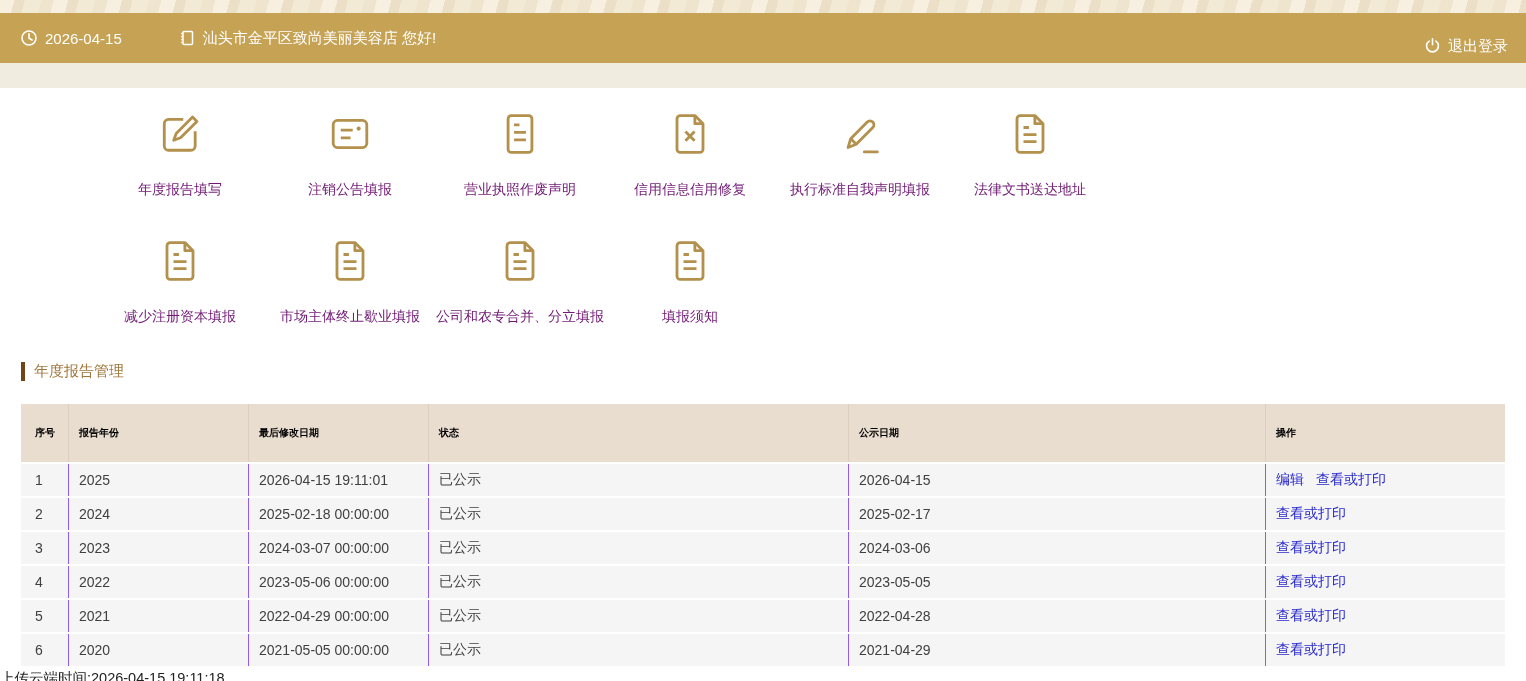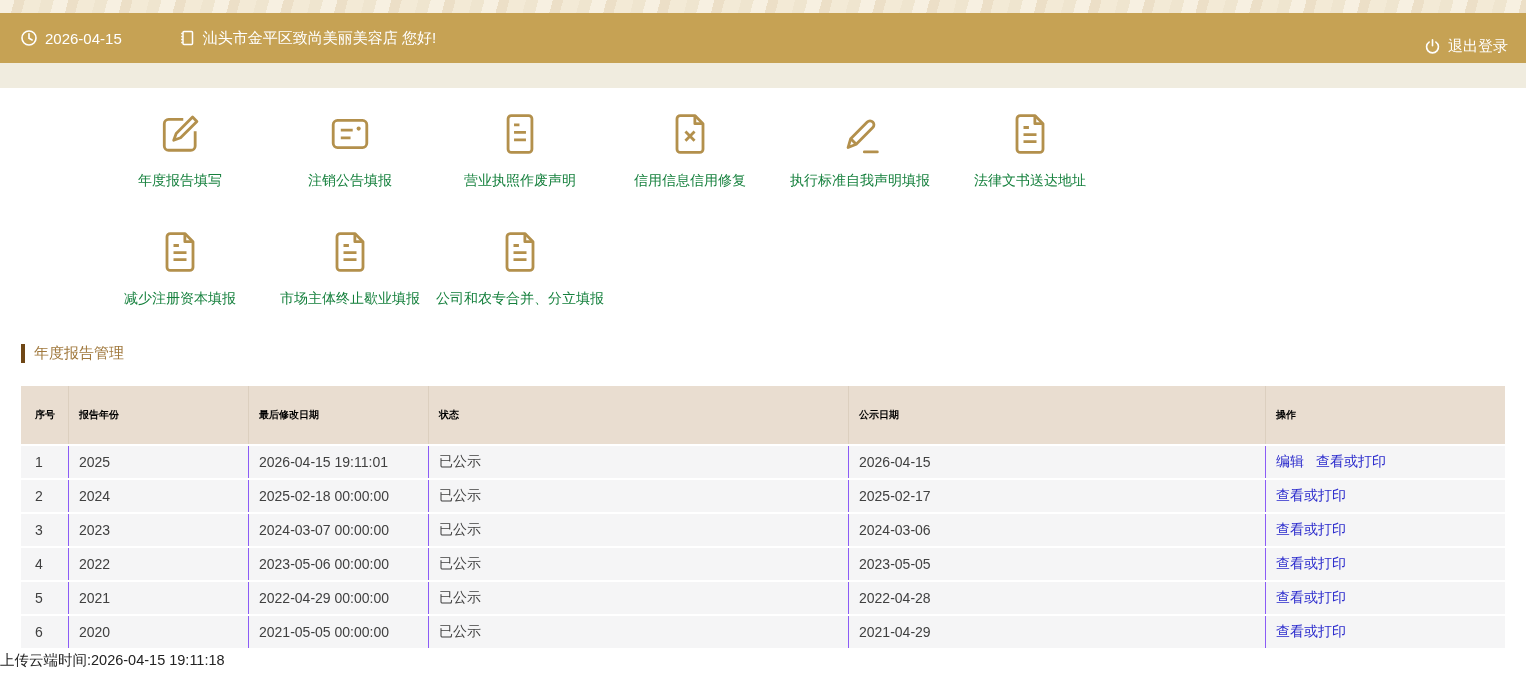--- a/index.html
+++ b/index.html
@@ -11,33 +11,33 @@
     background:#f4ecdb;
     background-image:repeating-linear-gradient(105deg,#f7f0e1 0 14px,#ecdfc7 14px 24px,#f3ead6 24px 40px,#efe5cf 40px 52px);
   }
 
   
   .topbar { height:50px; width:100%; background:#c6a254; color:#ffffff;
     display:flex; align-items:center; font-size:15px; }
   .topbar .group { display:flex; align-items:center; gap:7px; }
   .topbar .date-group { margin-left:20px; }
   .topbar .greeting-group { margin-left:56px; }
-  .topbar .logout { margin-left:auto; margin-right:18px; cursor:pointer; display:flex; align-items:center; gap:7px;margin-top:16px; }
+  .topbar .logout { margin-left:auto; margin-right:18px; cursor:pointer; display:flex; align-items:flex-start; gap:7px;margin-top:16px; }
   .topbar svg { display:block; }
 
   
   .substrip { height:25px; width:100%; background:#f0ecdf; }
 
   
   .icon-area { padding-top:20px; }
   .icon-row { display:flex; padding-left:95px; margin-bottom:36px; }
   .icon-cell { width:170px; display:flex; flex-direction:column; align-items:center; cursor:pointer; flex:0 0 170px; }
   .icon-cell .glyph { width:52px; height:52px; }
   .icon-cell .glyph svg { width:52px; height:52px; display:block; }
-  .icon-cell .caption { margin-top:12px; font-size:14px; color:#15803d; white-space:nowrap;text-align:center; }
+  .icon-cell .caption { margin-top:21px; font-size:14px; color:#701a75; white-space:nowrap;text-align:center; }
 
   
   .section-head { margin:22px 0 0 21px; display:flex; align-items:center; }
   .section-head .bar { width:4px; height:19px; background:#6f4716; margin-right:9px; }
   .section-head .title { font-size:15px; color:#a0783c; }
 
   
   .report-table { margin:21px 21px 0 21px; width:1484px; table-layout:fixed;
     border-collapse:separate; border-spacing:0 2px; background:#ffffff; }
   .report-table th { background:#e9ddd0; color:#000000; font-size:10px; font-weight:bold;
@@ -175,20 +175,30 @@
       </div>
       <div class="icon-cell">
         <div class="glyph">
           <svg viewBox="0 0 48 48" fill="none" stroke="#b3904c" stroke-width="2.6" stroke-linejoin="round">
             <path d="M28.5 7H15a3 3 0 0 0-3 3v28a3 3 0 0 0 3 3h18a3 3 0 0 0 3-3V14.5L28.5 7z"></path>
             <path d="M28.5 7v7.5H36"></path>
             <path d="M18 18h5M18 24.5h12M18 31h12"></path>
           </svg>
         </div>
         <div class="caption">公司和农专合并、分立填报</div>
+      </div>
+      <div class="icon-cell">
+        <div class="glyph">
+          <svg viewBox="0 0 48 48" fill="none" stroke="#b3904c" stroke-width="2.6" stroke-linejoin="round">
+            <path d="M28.5 7H15a3 3 0 0 0-3 3v28a3 3 0 0 0 3 3h18a3 3 0 0 0 3-3V14.5L28.5 7z"></path>
+            <path d="M28.5 7v7.5H36"></path>
+            <path d="M18 18h5M18 24.5h12M18 31h12"></path>
+          </svg>
+        </div>
+        <div class="caption">填报须知</div>
       </div>
     </div>
   </div>
 
 <div class="section-head">
   <div class="bar"></div>
   <div class="title">年度报告管理</div>
 </div>
 
 <table class="report-table">

